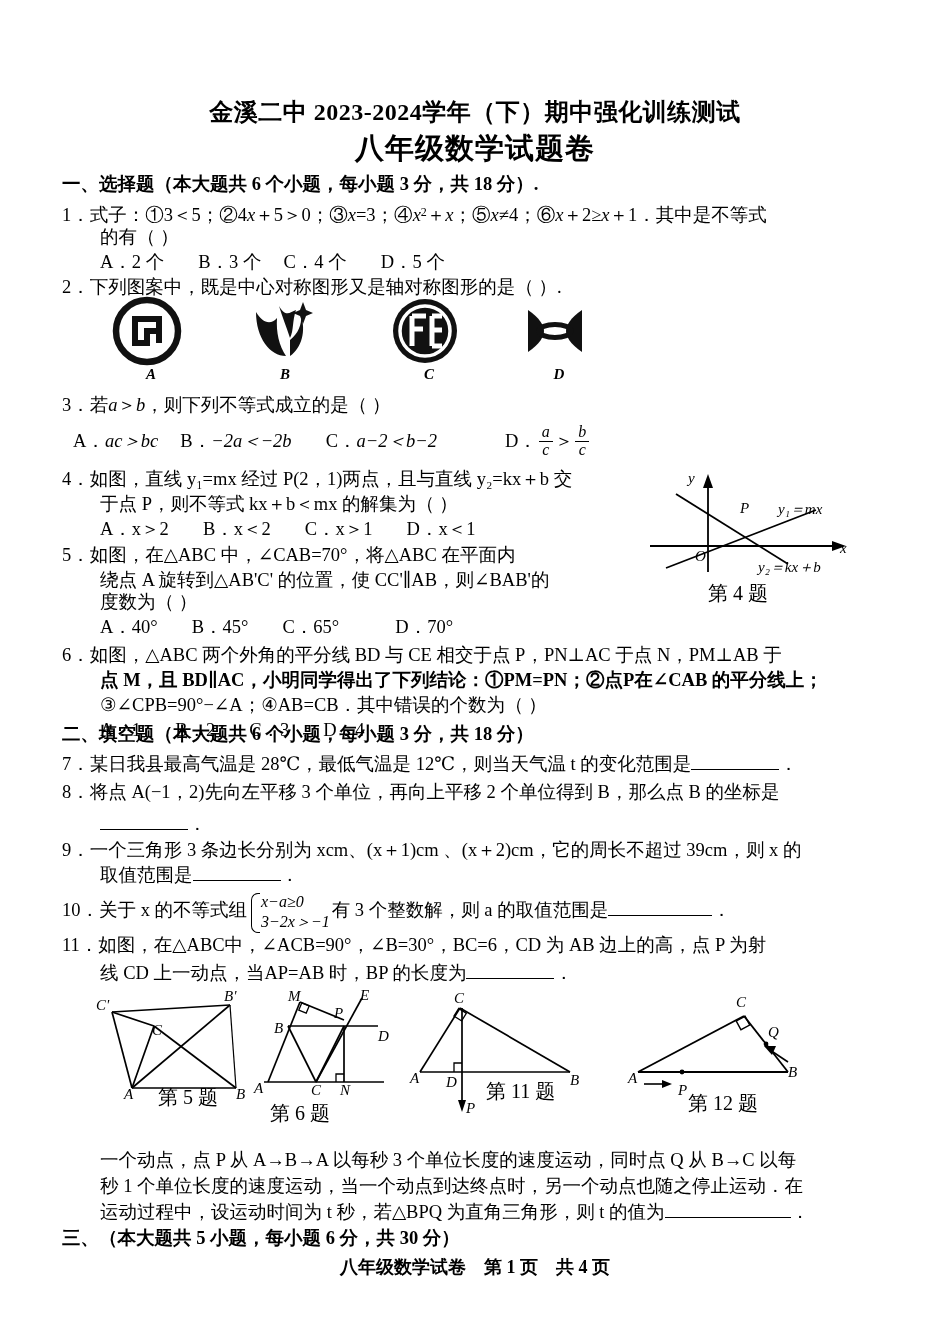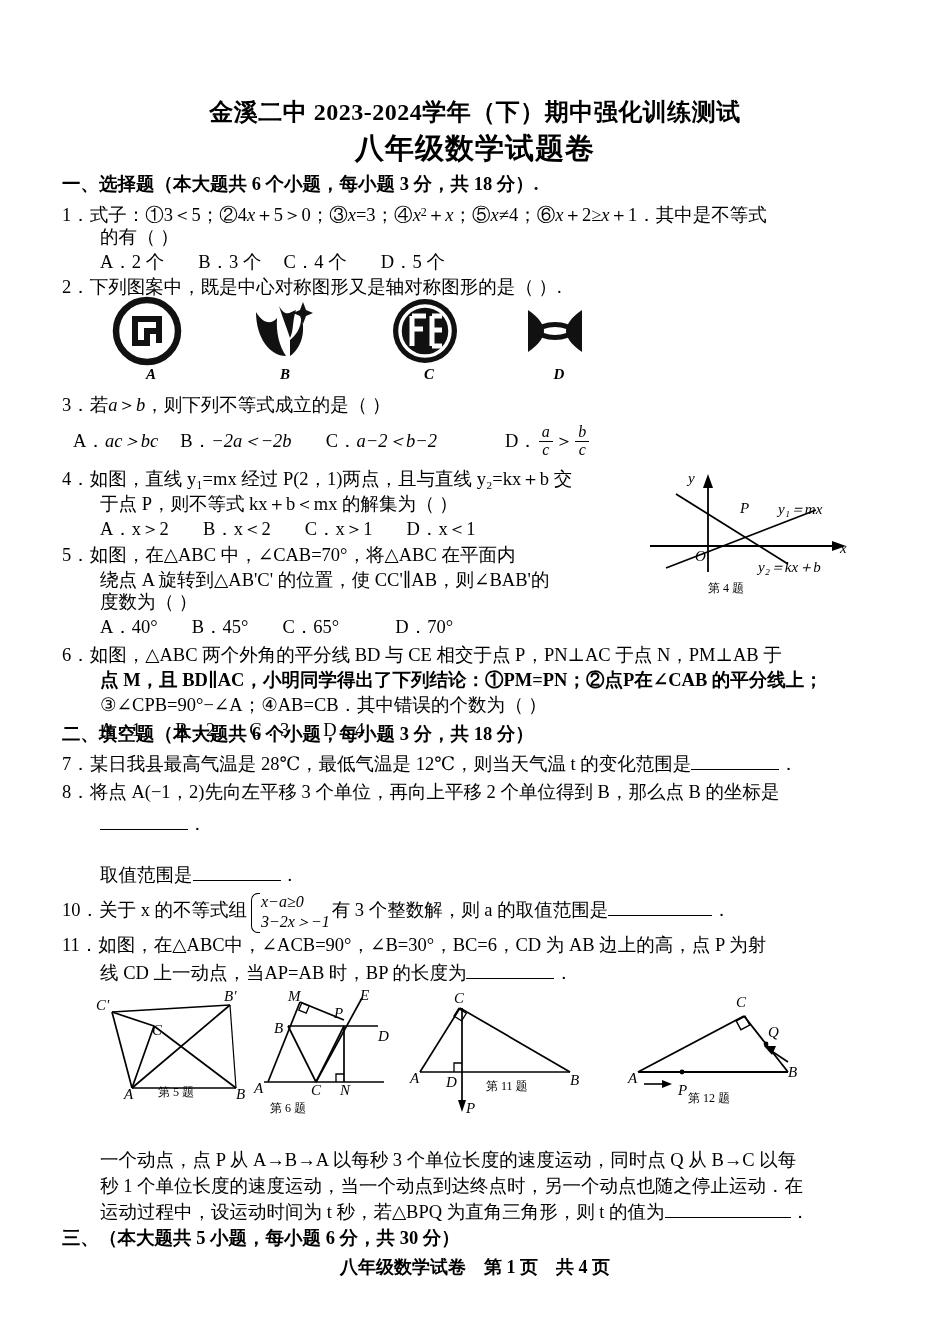--- a/index.html
+++ b/index.html
@@ -111,21 +111,21 @@
     text-align: center;
     font-size: 15px;
     font-weight: bold;
     font-style: italic;
     font-family: "Liberation Serif", serif;
   }
   
   .fig { position: absolute; }
   .figcap {
     position: absolute;
-    font-size: 12px;
+    font-size: 20px;
     white-space: nowrap;
   }
   .flab {
     position: absolute;
     font-size: 15px;
     font-style: italic;
     font-family: "Liberation Serif", serif;
     white-space: nowrap;
   }
   
@@ -267,20 +267,23 @@
     <span>7．</span><span>某日我县最高气温是 28℃，最低气温是 12℃，则当天气温 t 的变化范围是</span><span class="uline u8"></span><span>．</span>
   </div>
 
   <div class="blk" style="left:62px; top:780px;">
     <span>8．</span><span>将点 A(−1，2)先向左平移 3 个单位，再向上平移 2 个单位得到 B，那么点 B 的坐标是</span>
   </div>
   <div class="blk" style="left:100px; top:812px;">
     <span class="uline u8"></span><span>．</span>
   </div>
 
+  <div class="blk" style="left:62px; top:838px;">
+    <span>9．</span><span>一个三角形 3 条边长分别为 xcm、(x＋1)cm 、(x＋2)cm，它的周长不超过 39cm，则 x 的</span>
+  </div>
   <div class="blk" style="left:100px; top:863px;">
     <span>取值范围是</span><span class="uline u8"></span><span>．</span>
   </div>
 
   <div class="blk" style="left:62px; top:892px;">
     <span>10．</span><span>关于 x 的不等式组</span><span class="sys"><span class="it">x−a≥0</span><span class="it">3−2x＞−1</span></span><span>有 3 个整数解，则 a 的取值范围是</span><span class="uline u10"></span><span>．</span>
   </div>
 
   <div class="blk" style="left:62px; top:933px;">
     <span>11．</span><span>如图，在△ABC中，∠ACB=90°，∠B=30°，BC=6，CD 为 AB 边上的高，点 P 为射</span>

